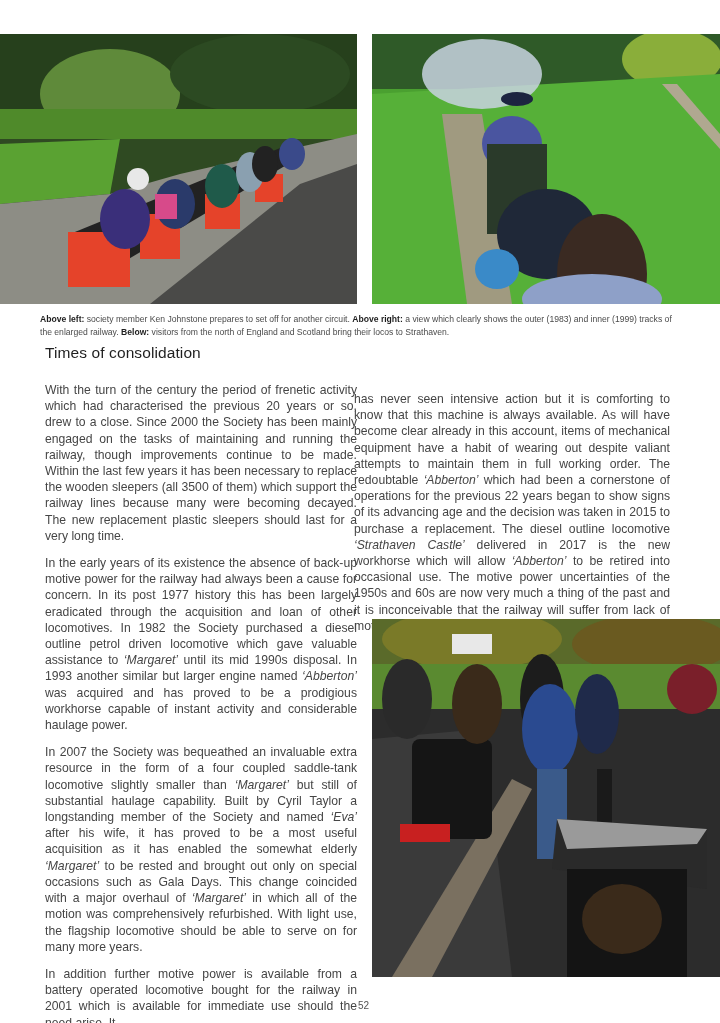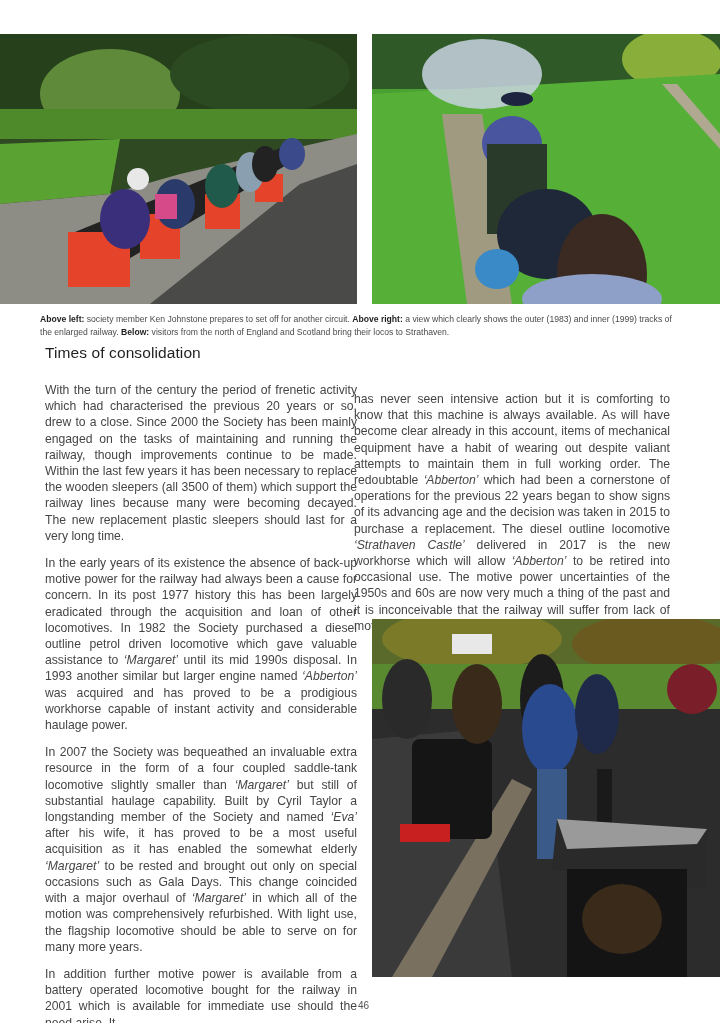--- a/index.html
+++ b/index.html
@@ -117,13 +117,13 @@
     <ellipse cx="225" cy="95" rx="22" ry="40" fill="#1f2a4a"></ellipse>
     <ellipse cx="320" cy="70" rx="25" ry="25" fill="#7a1f2a"></ellipse>
     <rect x="225" y="150" width="15" height="80" fill="#1a1a1a"></rect>
     <polygon points="185,200 335,210 335,270 180,250" fill="#2a2a2a"></polygon>
     <polygon points="185,200 335,210 325,225 195,230" fill="#9a9a9a"></polygon>
     <rect x="195" y="250" width="120" height="108" fill="#141414"></rect>
     <ellipse cx="250" cy="300" rx="40" ry="35" fill="#3a2a1a"></ellipse>
   </svg>
 </div>
 
-<div class="page-number">46</div>
+<div class="page-number">52</div>
 
 </body></html>

